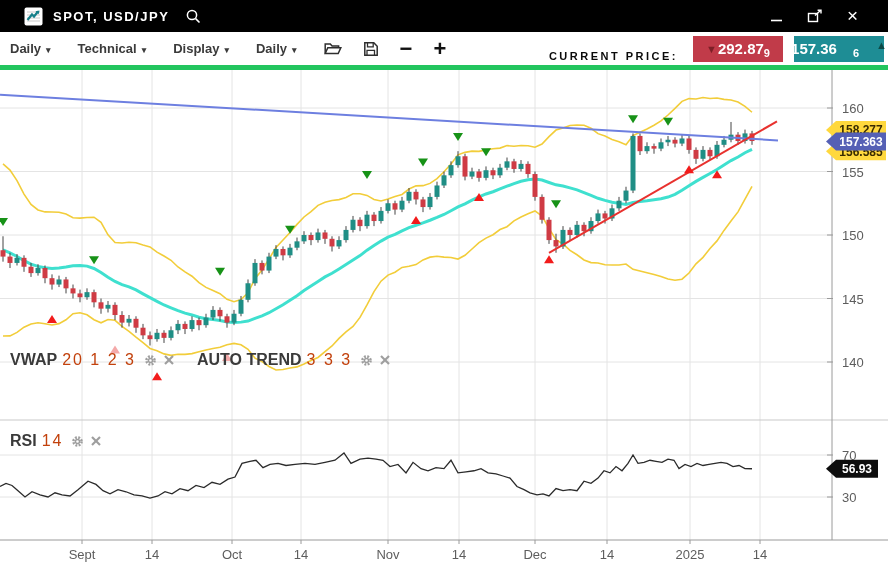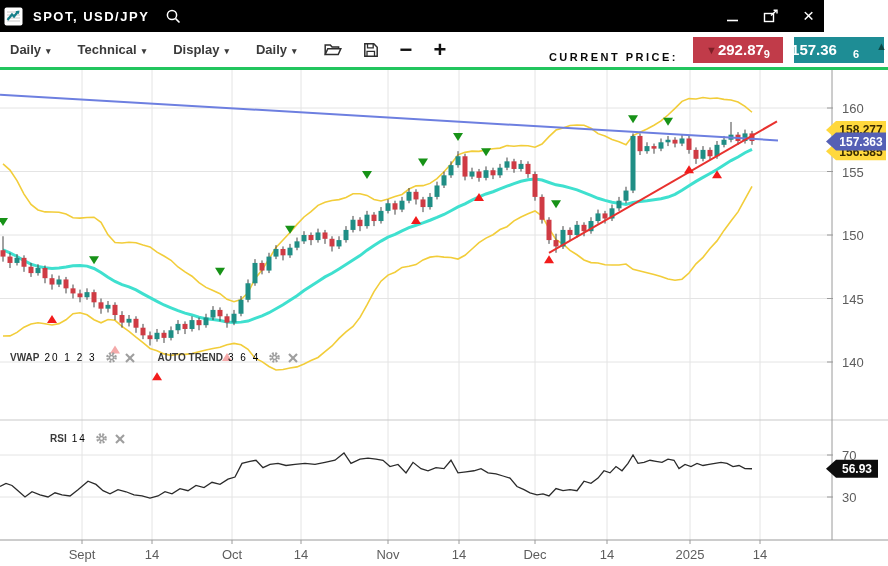--- a/index.html
+++ b/index.html
@@ -1,49 +1,49 @@
 <!DOCTYPE html>
 <html><head>
 <meta charset="utf-8">
 <style>
   html,body{margin:0;padding:0;background:#e9e9e9;}
   .app{position:relative;width:888px;height:566px;background:#fff;overflow:hidden;
        font-family:"Liberation Sans",sans-serif;-webkit-font-smoothing:antialiased;}
   
-  .titlebar{position:absolute;top:0;left:0;width:824px;height:32px;background:#000;
-            display:flex;align-items:center;padding:0 4px;box-sizing:border-box;}
+  .titlebar{position:absolute;top:0;left:0;width:888px;height:32px;background:#000;
+            display:flex;align-items:center;padding:0 24px;box-sizing:border-box;}
   .app-icon{width:19px;height:19px;margin-right:10px;display:inline-flex;}
   .win-title{color:#fff;font-size:13px;font-weight:bold;letter-spacing:1.5px;}
   .search-btn{margin-left:16px;display:inline-flex;cursor:pointer;}
   .win-controls{margin-left:auto;display:flex;align-items:center;gap:24px;padding-right:6px;}
   .win-controls .wc{display:inline-flex;align-items:center;justify-content:center;cursor:pointer;height:16px;}
   .close-glyph{color:#fff;font-size:19px;line-height:14px;font-weight:normal;}
   
   .toolbar{position:absolute;top:32px;left:0;width:888px;height:38px;background:#fff;
-           border-bottom:3px solid #22c55e;display:flex;align-items:center;
+           border-bottom:5px solid #22c55e;display:flex;align-items:center;
            padding:0 4px 0 10px;box-sizing:border-box;}
   .menu{font-size:13px;font-weight:bold;color:#3b3b3b;margin-right:27px;cursor:pointer;white-space:nowrap;}
   .menu .caret{font-size:9px;color:#3b3b3b;margin-left:5px;}
   .tb-icon{display:inline-flex;align-items:center;margin-right:21px;cursor:pointer;}
   .tb-glyph{font-size:22px;font-weight:bold;color:#111;line-height:20px;}
   .price-area{margin-left:auto;display:flex;align-items:flex-end;}
   .cp-label{font-size:11px;font-weight:bold;color:#0a0a0a;letter-spacing:2.5px;margin-right:4px;}
   .badge{width:90px;height:26px;display:flex;align-items:center;justify-content:center;
          color:#fff;font-size:15px;font-weight:bold;margin-left:11px;cursor:pointer;}
   .badge .pip{font-size:11px;align-self:flex-end;margin-bottom:3px;}
   .badge .arrow{font-size:11px;}
   .badge-sell .arrow{color:#7d1f26;margin-right:1px;}
   .badge-buy .arrow{color:#0d4a47;margin-left:1px;position:relative;top:-4px;}
   
   .chart-wrap{position:absolute;top:70px;left:0;width:887px;height:496px;}
   #chart-svg{display:block;}
   #chart-svg text{font-family:"Liberation Sans",sans-serif;}
-  .ind-row{position:absolute;display:flex;align-items:center;font-size:10px;color:#3a3a3a;}
+  .ind-row{position:absolute;display:flex;align-items:center;font-size:16px;color:#3a3a3a;}
   .ind-name{font-weight:bold;margin-right:5px;white-space:nowrap;}
-  .ind-params{color:#000000;letter-spacing:2px;margin-right:8px;white-space:nowrap;}
+  .ind-params{color:#c2410c;letter-spacing:2px;margin-right:8px;white-space:nowrap;}
   .ind-btn{display:inline-flex;margin-right:7px;cursor:pointer;}
 </style>
 </head>
 <body>
 
 <div class="app">
 
   <div class="titlebar">
     <span class="app-icon">
       <svg width="19" height="19" viewBox="0 0 19 19">
@@ -464,36 +464,36 @@
           <circle cx="7" cy="7" r="2.2" fill="none" stroke="#9e9e9e" stroke-width="1.6"></circle>
         </svg>
       </span>
       <span class="ind-btn">
         <svg width="10" height="10" viewBox="0 0 10 10">
           <line x1="1" y1="1" x2="9" y2="9" stroke="#9e9e9e" stroke-width="2.2"></line>
           <line x1="9" y1="1" x2="1" y2="9" stroke="#9e9e9e" stroke-width="2.2"></line>
         </svg>
       </span>
       <span class="ind-name" style="margin-left:16px;">AUTO TREND</span>
-      <span class="ind-params">3 6 4</span>
+      <span class="ind-params">3 3 3</span>
       <span class="ind-btn">
         <svg width="13" height="13" viewBox="0 0 14 14">
           <circle cx="7" cy="7" r="4.4" fill="none" stroke="#9e9e9e" stroke-width="2.6" stroke-dasharray="2 1.5"></circle>
           <circle cx="7" cy="7" r="2.2" fill="none" stroke="#9e9e9e" stroke-width="1.6"></circle>
         </svg>
       </span>
       <span class="ind-btn">
         <svg width="10" height="10" viewBox="0 0 10 10">
           <line x1="1" y1="1" x2="9" y2="9" stroke="#9e9e9e" stroke-width="2.2"></line>
           <line x1="9" y1="1" x2="1" y2="9" stroke="#9e9e9e" stroke-width="2.2"></line>
         </svg>
       </span>
     </div>
 
-    <div class="ind-row" style="top:362px;left:10px;margin-left:40px;">
+    <div class="ind-row" style="top:362px;left:10px;">
       <span class="ind-name">RSI</span>
       <span class="ind-params">14</span>
       <span class="ind-btn">
         <svg width="13" height="13" viewBox="0 0 14 14">
           <circle cx="7" cy="7" r="4.4" fill="none" stroke="#9e9e9e" stroke-width="2.6" stroke-dasharray="2 1.5"></circle>
           <circle cx="7" cy="7" r="2.2" fill="none" stroke="#9e9e9e" stroke-width="1.6"></circle>
         </svg>
       </span>
       <span class="ind-btn">
         <svg width="10" height="10" viewBox="0 0 10 10">

